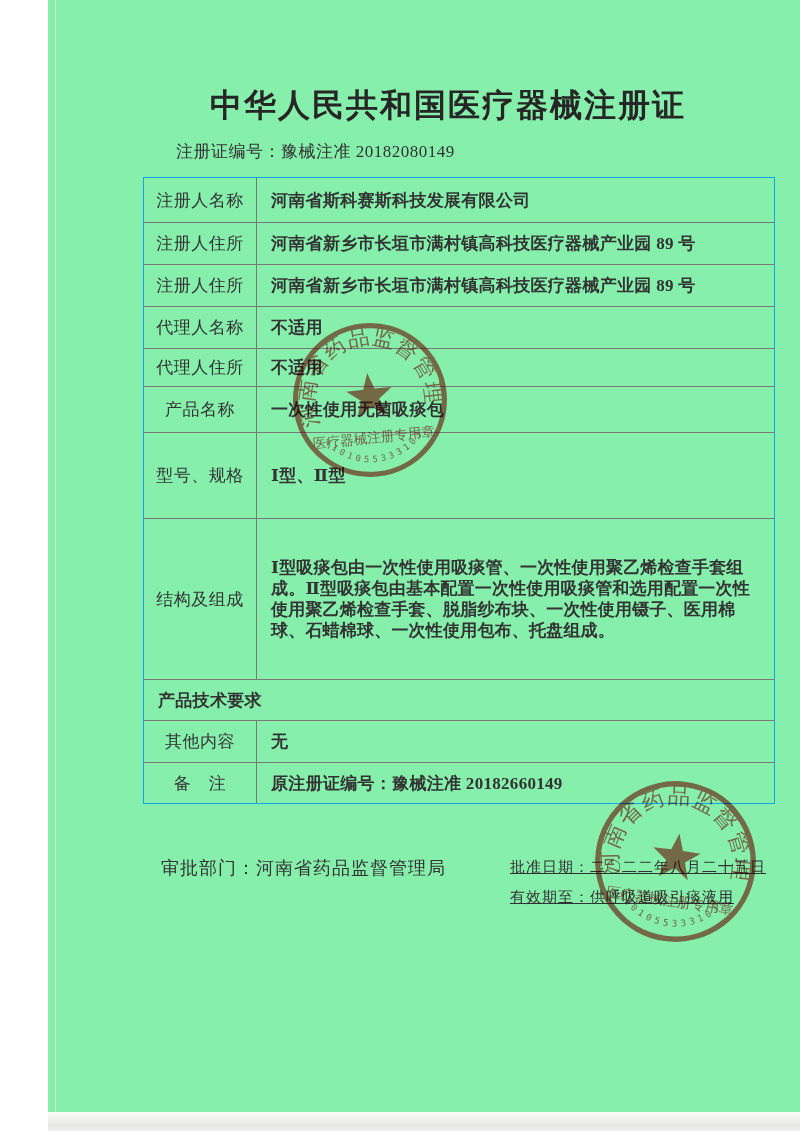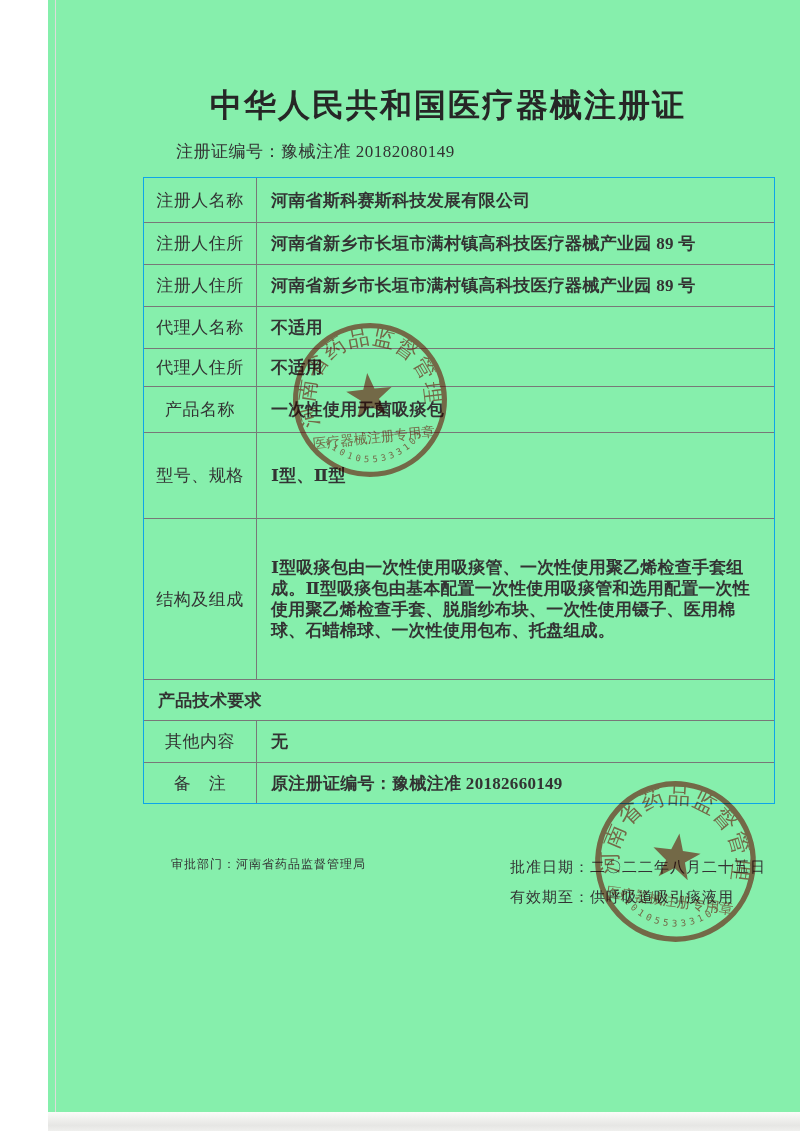--- a/index.html
+++ b/index.html
@@ -34,22 +34,22 @@
     font-size:17px;letter-spacing:0.5px;text-align:center;color:#333;
   }
   .tvalue{
     flex:1;display:flex;align-items:center;box-sizing:border-box;
     padding-left:14px;padding-right:14px;font-size:17px;color:#333;letter-spacing:0.3px;font-weight:bold;
   }
   .tvalue.paragraph{line-height:21px;letter-spacing:0.2px;}
   .h44{height:44px}.h42{height:42px}.h38{height:38px}.h46{height:46px}
   .h86{height:86px}.h161{height:161px}.h41{height:41px}
 
-  .footer-dept{position:absolute;left:123px;top:856px;font-size:12px;letter-spacing:1px;color:#333;}
-  .footer-dates{position:absolute;left:462px;top:856px;font-size:15px;color:#333;}
+  .footer-dept{position:absolute;left:113px;top:856px;font-size:18px;letter-spacing:1px;color:#333;}
+  .footer-dates{position:absolute;left:462px;top:856px;font-size:15px;color:#333;text-decoration:underline;}
   .footer-dates .date-line{height:30px;line-height:22px;letter-spacing:1px;white-space:nowrap;}
 
   .stamp{position:absolute;mix-blend-mode:multiply;opacity:0.8;}
   .stamp svg{display:block;}
   #stamp-middle{left:242px;top:320px;width:160px;height:160px;transform:rotate(-6deg);}
   #stamp-bottom{left:544px;top:778px;width:167px;height:167px;transform:rotate(8deg);}
 </style>
 </head>
 <body>
 

